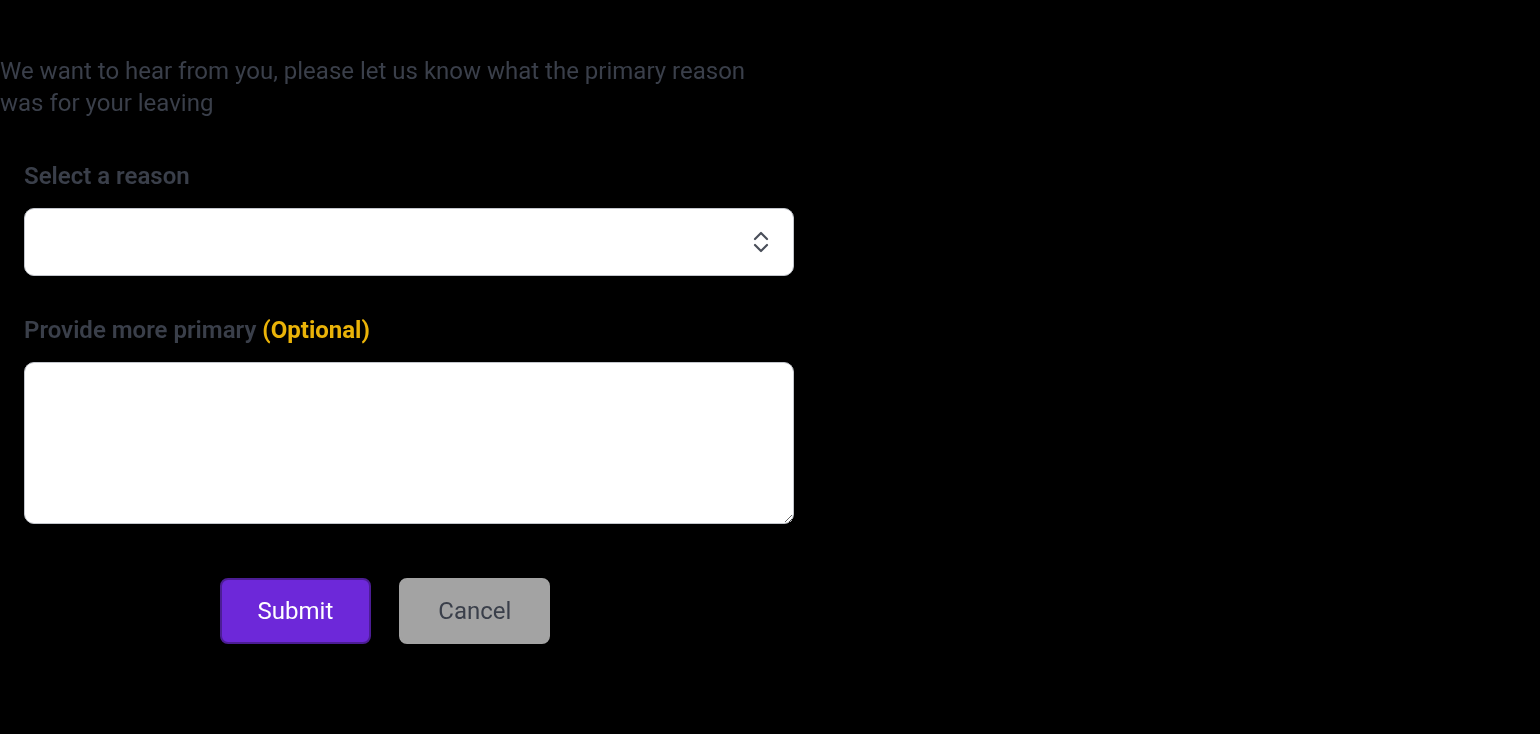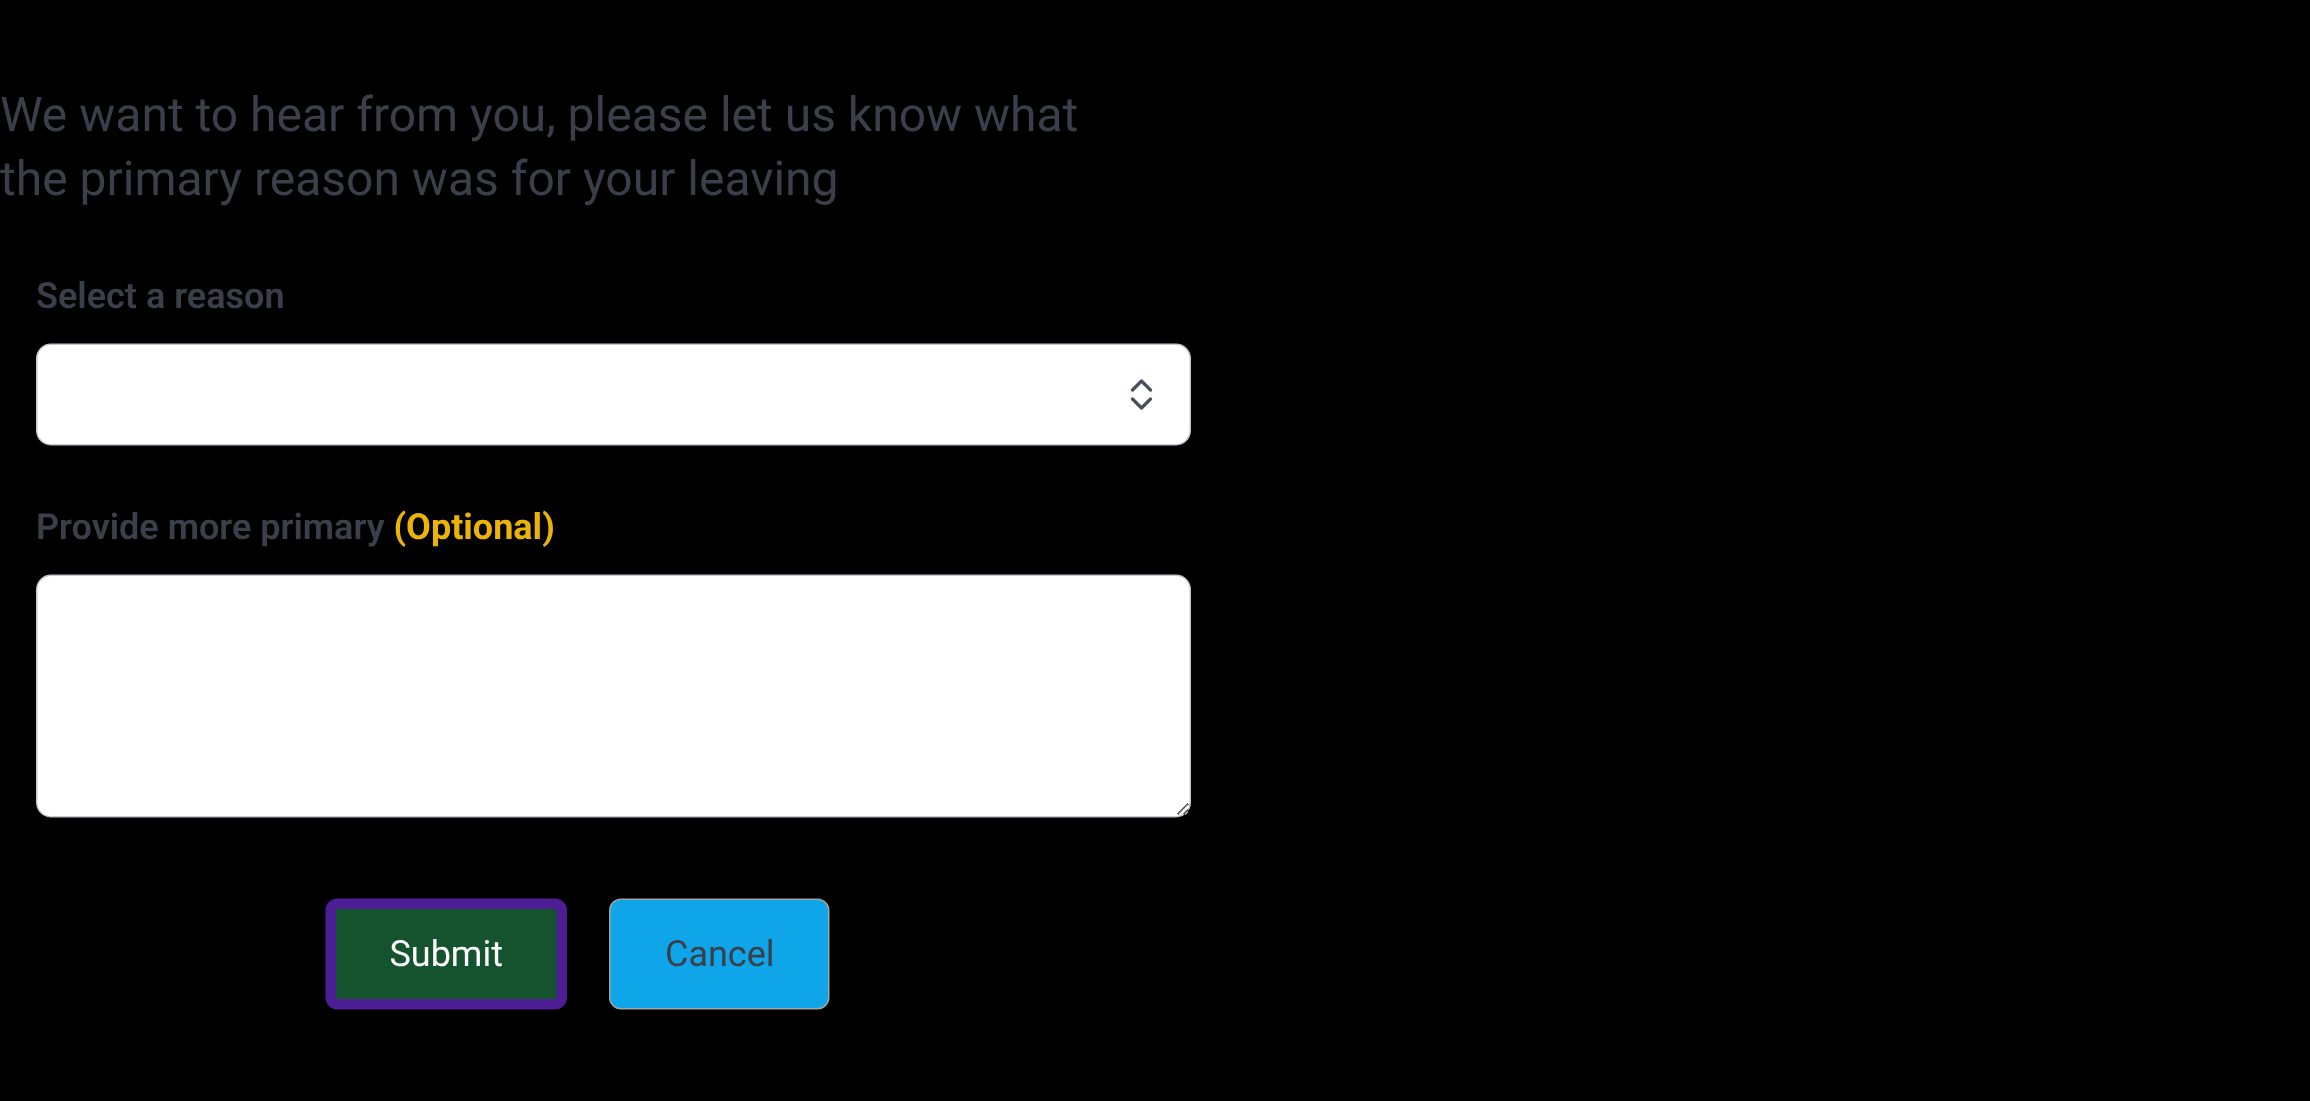--- a/index.html
+++ b/index.html
@@ -14,21 +14,21 @@
       width: 1540px;
       height: 734px;
       padding-top: 55px;
     }
     
     .form-container {
       width: 770px;
     }
     
     .intro-text {
-      font-size: 32px;
+      font-size: 24px;
       line-height: 1.35;
       color: #3a3f4a;
       margin-bottom: 42px;
       font-weight: 400;
     }
     
     .field-group {
       margin-bottom: 40px;
       padding-left: 24px;
     }
@@ -108,29 +108,29 @@
       padding: 16px 36px;
       font-size: 24px;
       border-radius: 8px;
       cursor: pointer;
       font-family: inherit;
       font-weight: 400;
       box-shadow: 0 2px 4px rgba(0,0,0,0.2);
     }
     
     .btn-primary {
-      background: #14532d;
+      background: #6d28d9;
       color: #fff;
-      border: 7px solid #4c1d95;
+      border: 2px solid #4c1d95;
     }
     
     .btn-secondary {
-      background: #0ea5e9;
+      background: #a3a3a3;
       color: #3a3f4a;
-      border: 1px solid #a3a3a3;
+      border: 3px solid #a3a3a3;
     }
   </style>
 </head>
 <body>
 
 <div class="form-container">
 
   <p class="intro-text">We want to hear from you, please let us know what the primary reason was for your leaving</p>
 
   <div class="field-group">

